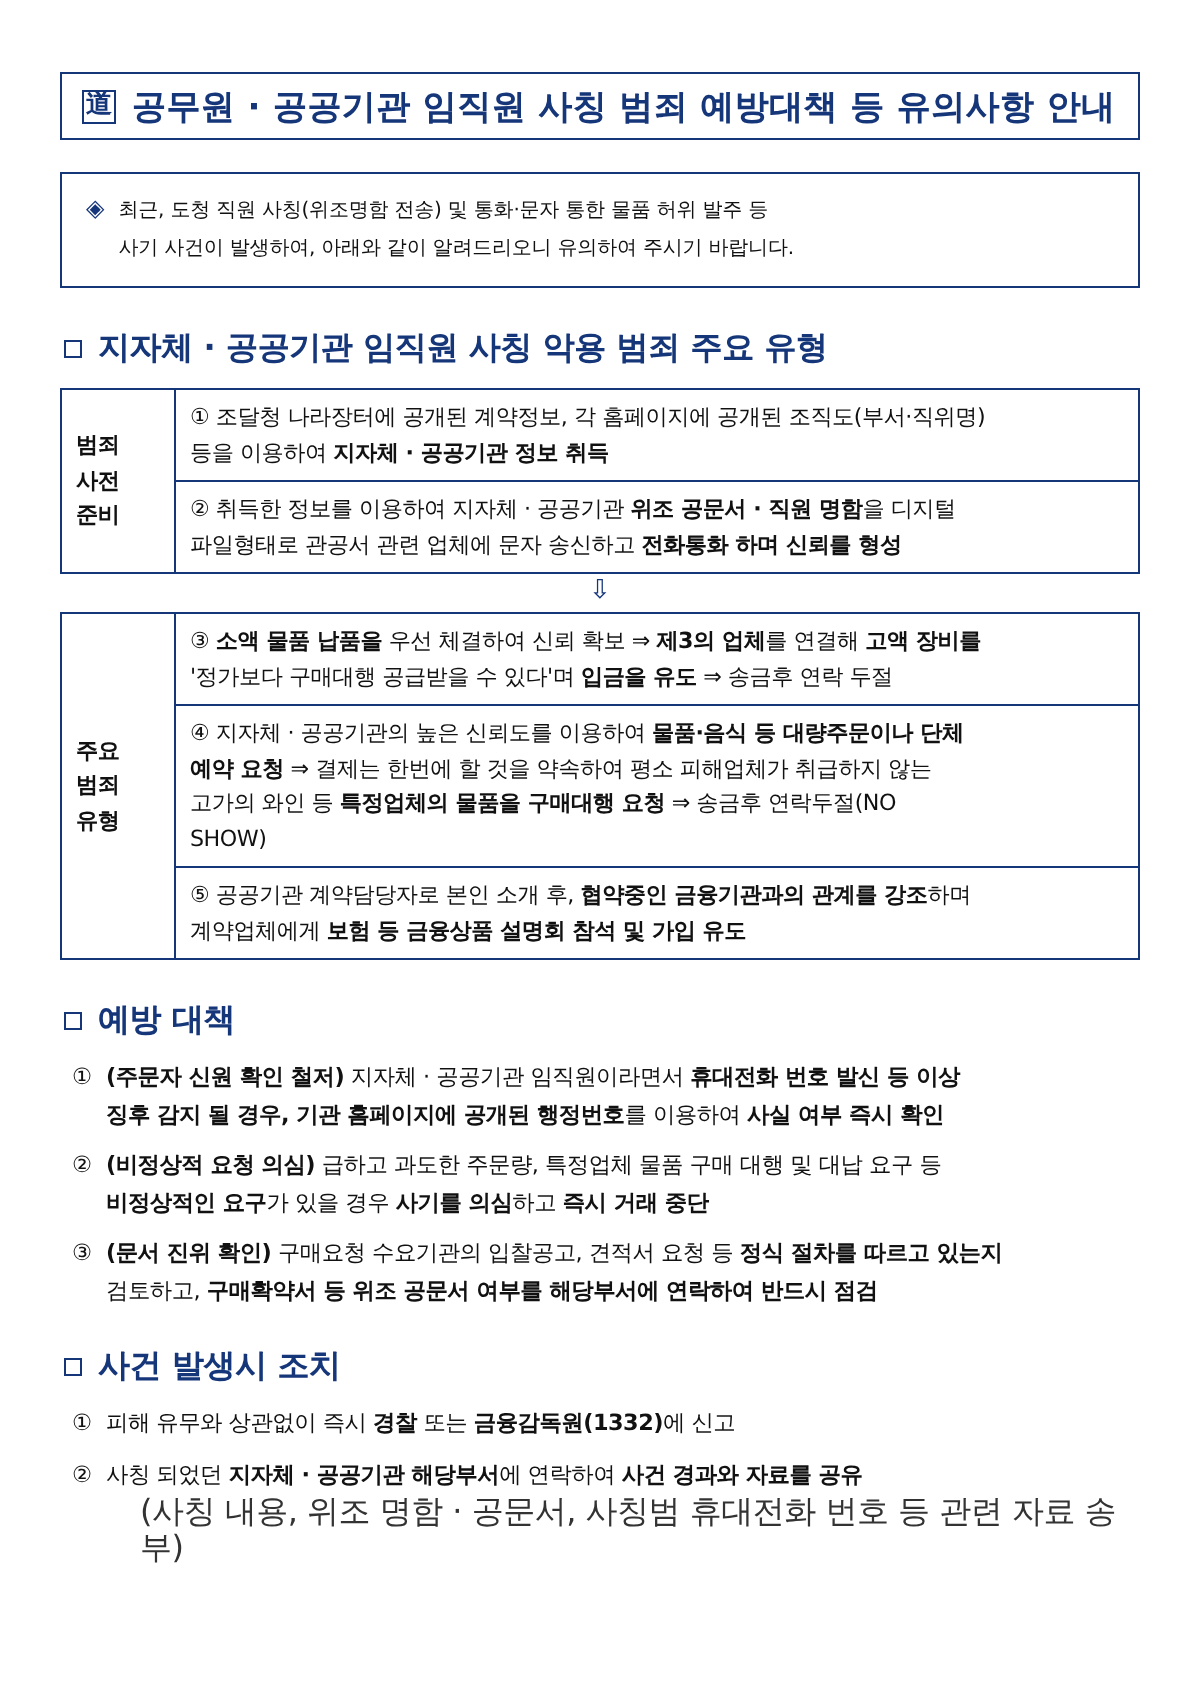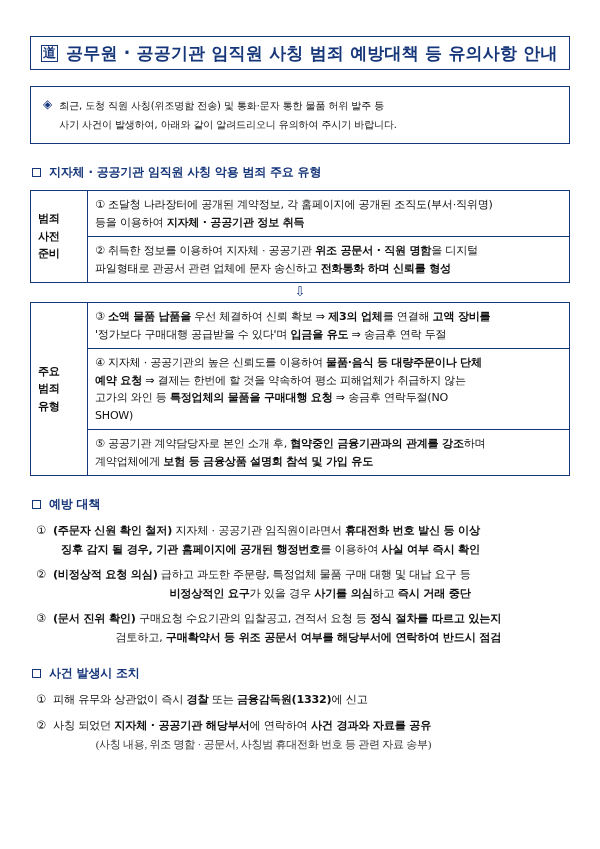--- a/index.html
+++ b/index.html
@@ -84,21 +84,21 @@
   }
   .sq {
     display: inline-block;
     width: 9px;
     height: 9px;
     border: 1.3px solid #16367a;
     margin-right: 8px;
     box-sizing: border-box;
   }
   .section-title {
-    font-size: 12px;
+    font-size: 16px;
     font-weight: bold;
     color: #16367a;
     letter-spacing: -0.2px;
   }
 
   
   .tbl {
     border-collapse: collapse;
     width: 100%;
     table-layout: fixed;
@@ -149,29 +149,27 @@
     width: 17px;
     font-size: 11.2px;
     line-height: 18.5px;
     color: #111;
   }
   .otext {
     font-size: 11.2px;
     line-height: 18.5px;
     letter-spacing: -0.25px;
     color: #111;
-    text-align: right;
   }
   .sub {
-    font-size: 11px;
+    font-size: 16px;
     line-height: 18px;
     color: #333;
     margin-left: 17px;
     letter-spacing: -0.25px;
-    font-family: Liberation Serif, serif;
   }
   .spacer-20 { height: 18px; }
 </style>
 </head>
 <body>
 
 <div class="page">
 
   <div class="title-bar">
     <span class="title-mark">道</span>

